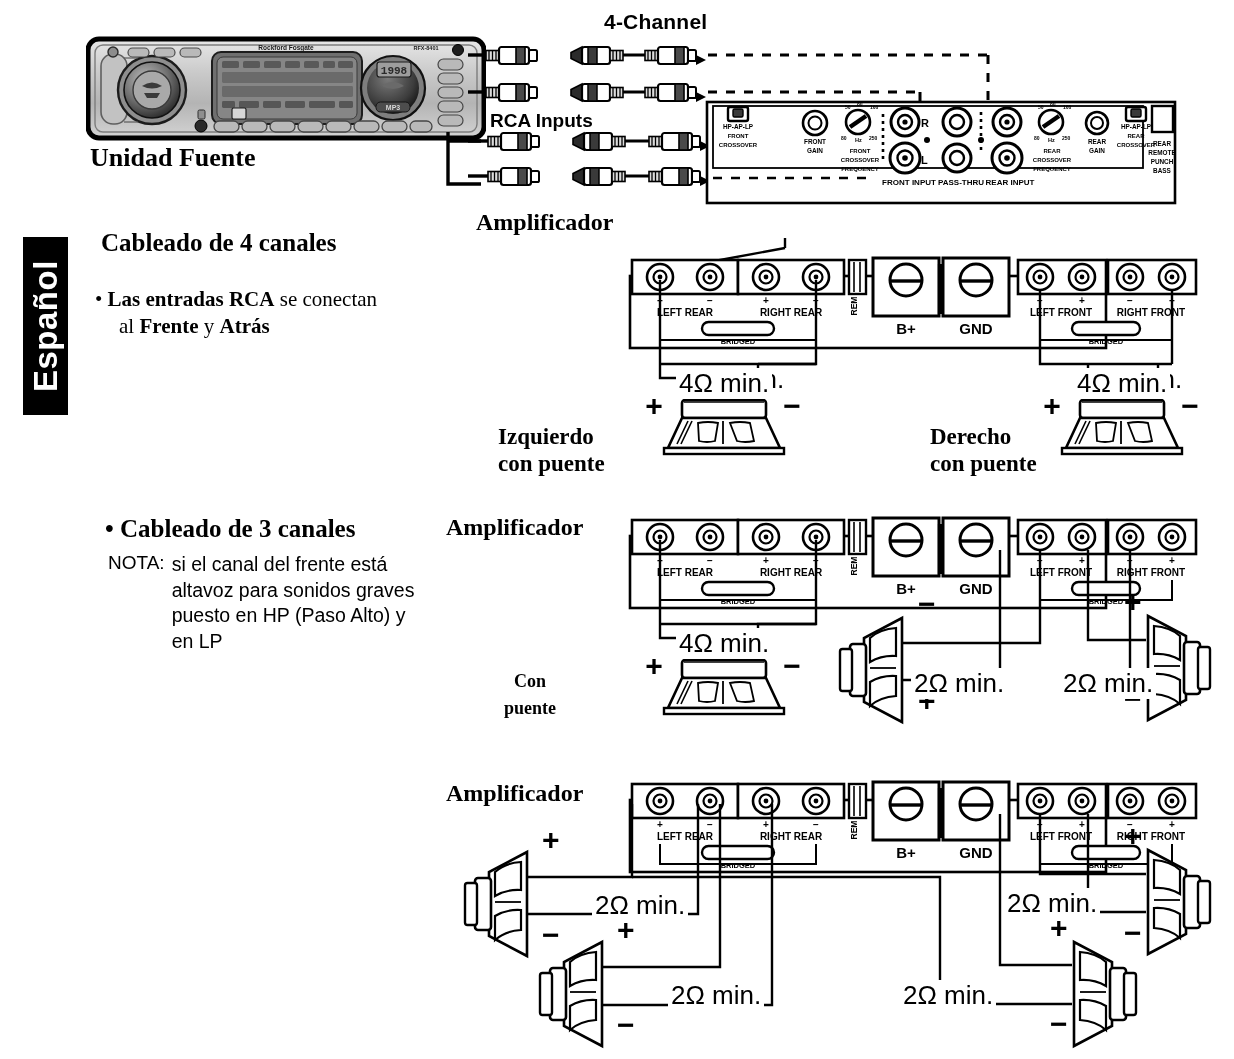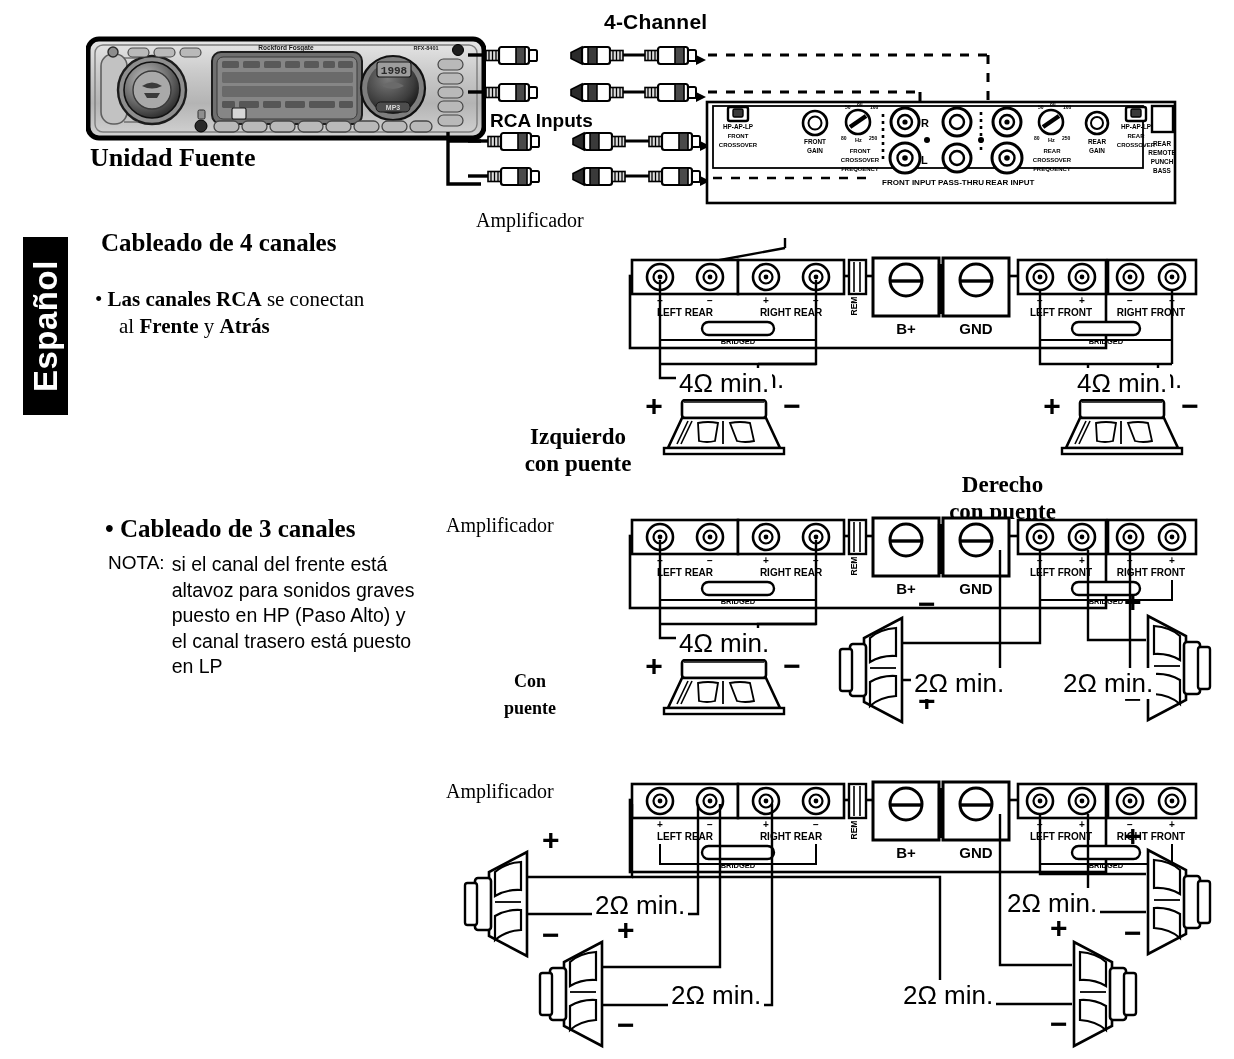--- a/index.html
+++ b/index.html
@@ -5,28 +5,28 @@
 <style>
   html,body{margin:0;padding:0;background:#fff;}
   body{width:1234px;height:1059px;position:relative;overflow:hidden;
        font-family:"Liberation Serif",serif;color:#000;}
   .abs{position:absolute;}
   svg{display:block;}
   
   .hdr4ch{font-family:"Liberation Sans",sans-serif;font-weight:bold;font-size:21px;letter-spacing:.2px;}
   .rcain{font-family:"Liberation Sans",sans-serif;font-size:19px;}
   .unidad{font-family:"Liberation Serif",serif;font-weight:bold;font-size:26px;}
-  .amplab{font-family:"Liberation Serif",serif;font-weight:normal;font-size:20px;}
+  .amplab{font-family:"Liberation Serif",serif;font-weight:bold;font-size:24px;}
   .sectitle{font-family:"Liberation Serif",serif;font-weight:bold;font-size:25px;}
   .bullet{font-family:"Liberation Serif",serif;font-size:21px;line-height:27px;}
   .bullet b{font-weight:bold;}
   .notawrap{font-family:"Liberation Sans",sans-serif;font-size:19.5px;line-height:25.5px;}
   .notalbl{font-family:"Liberation Sans",sans-serif;font-weight:normal;font-size:19px;}
   .ohm{font-family:"Liberation Sans",sans-serif;font-size:26px;}
-  .spklab{font-family:"Liberation Serif",serif;font-weight:bold;font-size:23px;line-height:27px;text-align:center;}
+  .spklab{font-family:"Liberation Serif",serif;font-weight:bold;font-size:23px;line-height:27px;text-align:left;}
   .spklabL{font-family:"Liberation Serif",serif;font-weight:bold;font-size:18px;line-height:27px;text-align:center;}
   .pm{font-family:"Liberation Sans",sans-serif;font-weight:bold;font-size:30px;line-height:1;}
   .estab{background:#000;color:#fff;font-family:"Liberation Sans",sans-serif;
          font-weight:bold;font-size:33px;letter-spacing:.5px;
          writing-mode:vertical-rl;transform:rotate(180deg);
          display:flex;align-items:center;justify-content:center;}
   .tiny{font-family:"Liberation Sans",sans-serif;font-weight:bold;}
 </style>
 </head>
 <body>
@@ -334,21 +334,21 @@
 
   <g stroke="#000" stroke-width="2.6" fill="none" stroke-dasharray="9 9">
     <path d="M-10 78 H168"></path>
   </g>
 </svg>
 </div>
 
 <div class="abs sectitle" style="left:93px;top:229px;margin-left:8px;">Cableado de 4 canales</div>
 
 <div class="abs bullet" style="left:95px;top:286px;width:330px;">
-  <span>•&nbsp;</span><b>Las canales RCA</b><span> se conectan</span><br>
+  <span>•&nbsp;</span><b>Las entradas RCA</b><span> se conectan</span><br>
   <span style="display:inline-block;width:24px;"></span><span>al </span><b>Frente</b><span> y </span><b>Atrás</b>
 </div>
 
 <div class="abs" style="left:440px;top:238px;">
 <svg width="794" height="250" viewBox="0 0 794 250">
   <defs>
 
     <g id="termBlock">
 
       <rect x="0" y="28" width="476" height="72" fill="#fff" stroke="#000" stroke-width="2.6"></rect>
@@ -475,37 +475,36 @@
 </svg>
 </div>
 
 <div class="abs ohm" style="left:676px;top:368px;background:#fff;padding:0 3px;">4Ω min.</div>
 <div class="abs ohm" style="left:1074px;top:368px;background:#fff;padding:0 3px;">4Ω min.</div>
 
 <div class="abs spklab" style="left:498px;top:423px;width:160px;">
   <span>Izquierdo</span><br>
   <span>con puente</span>
 </div>
-<div class="abs spklab" style="left:930px;top:423px;width:145px;margin-top:48px;">
+<div class="abs spklab" style="left:930px;top:423px;width:145px;">
   <span>Derecho</span><br>
   <span>con puente</span>
 </div>
 
 <div class="abs sectitle" style="left:105px;top:515px;">
   <span>•&nbsp;</span><span>Cableado de 3 canales</span>
 </div>
 
 <div class="abs" style="left:108px;top:552px;width:330px;">
   <div style="display:flex;">
     <div class="notalbl" style="flex:0 0 auto;padding-right:7px;">NOTA:</div>
     <div class="notawrap">
       <div>si el canal del frente está</div>
       <div>altavoz para sonidos graves</div>
       <div>puesto en HP (Paso Alto) y</div>
-      <div>el canal trasero está puesto</div>
       <div>en LP</div>
     </div>
   </div>
 </div>
 
 <div class="abs amplab" style="left:446px;top:514px;">Amplificador</div>
 
 <div class="abs" style="left:440px;top:498px;">
 <svg width="794" height="262" viewBox="0 0 794 262">
   <defs>

